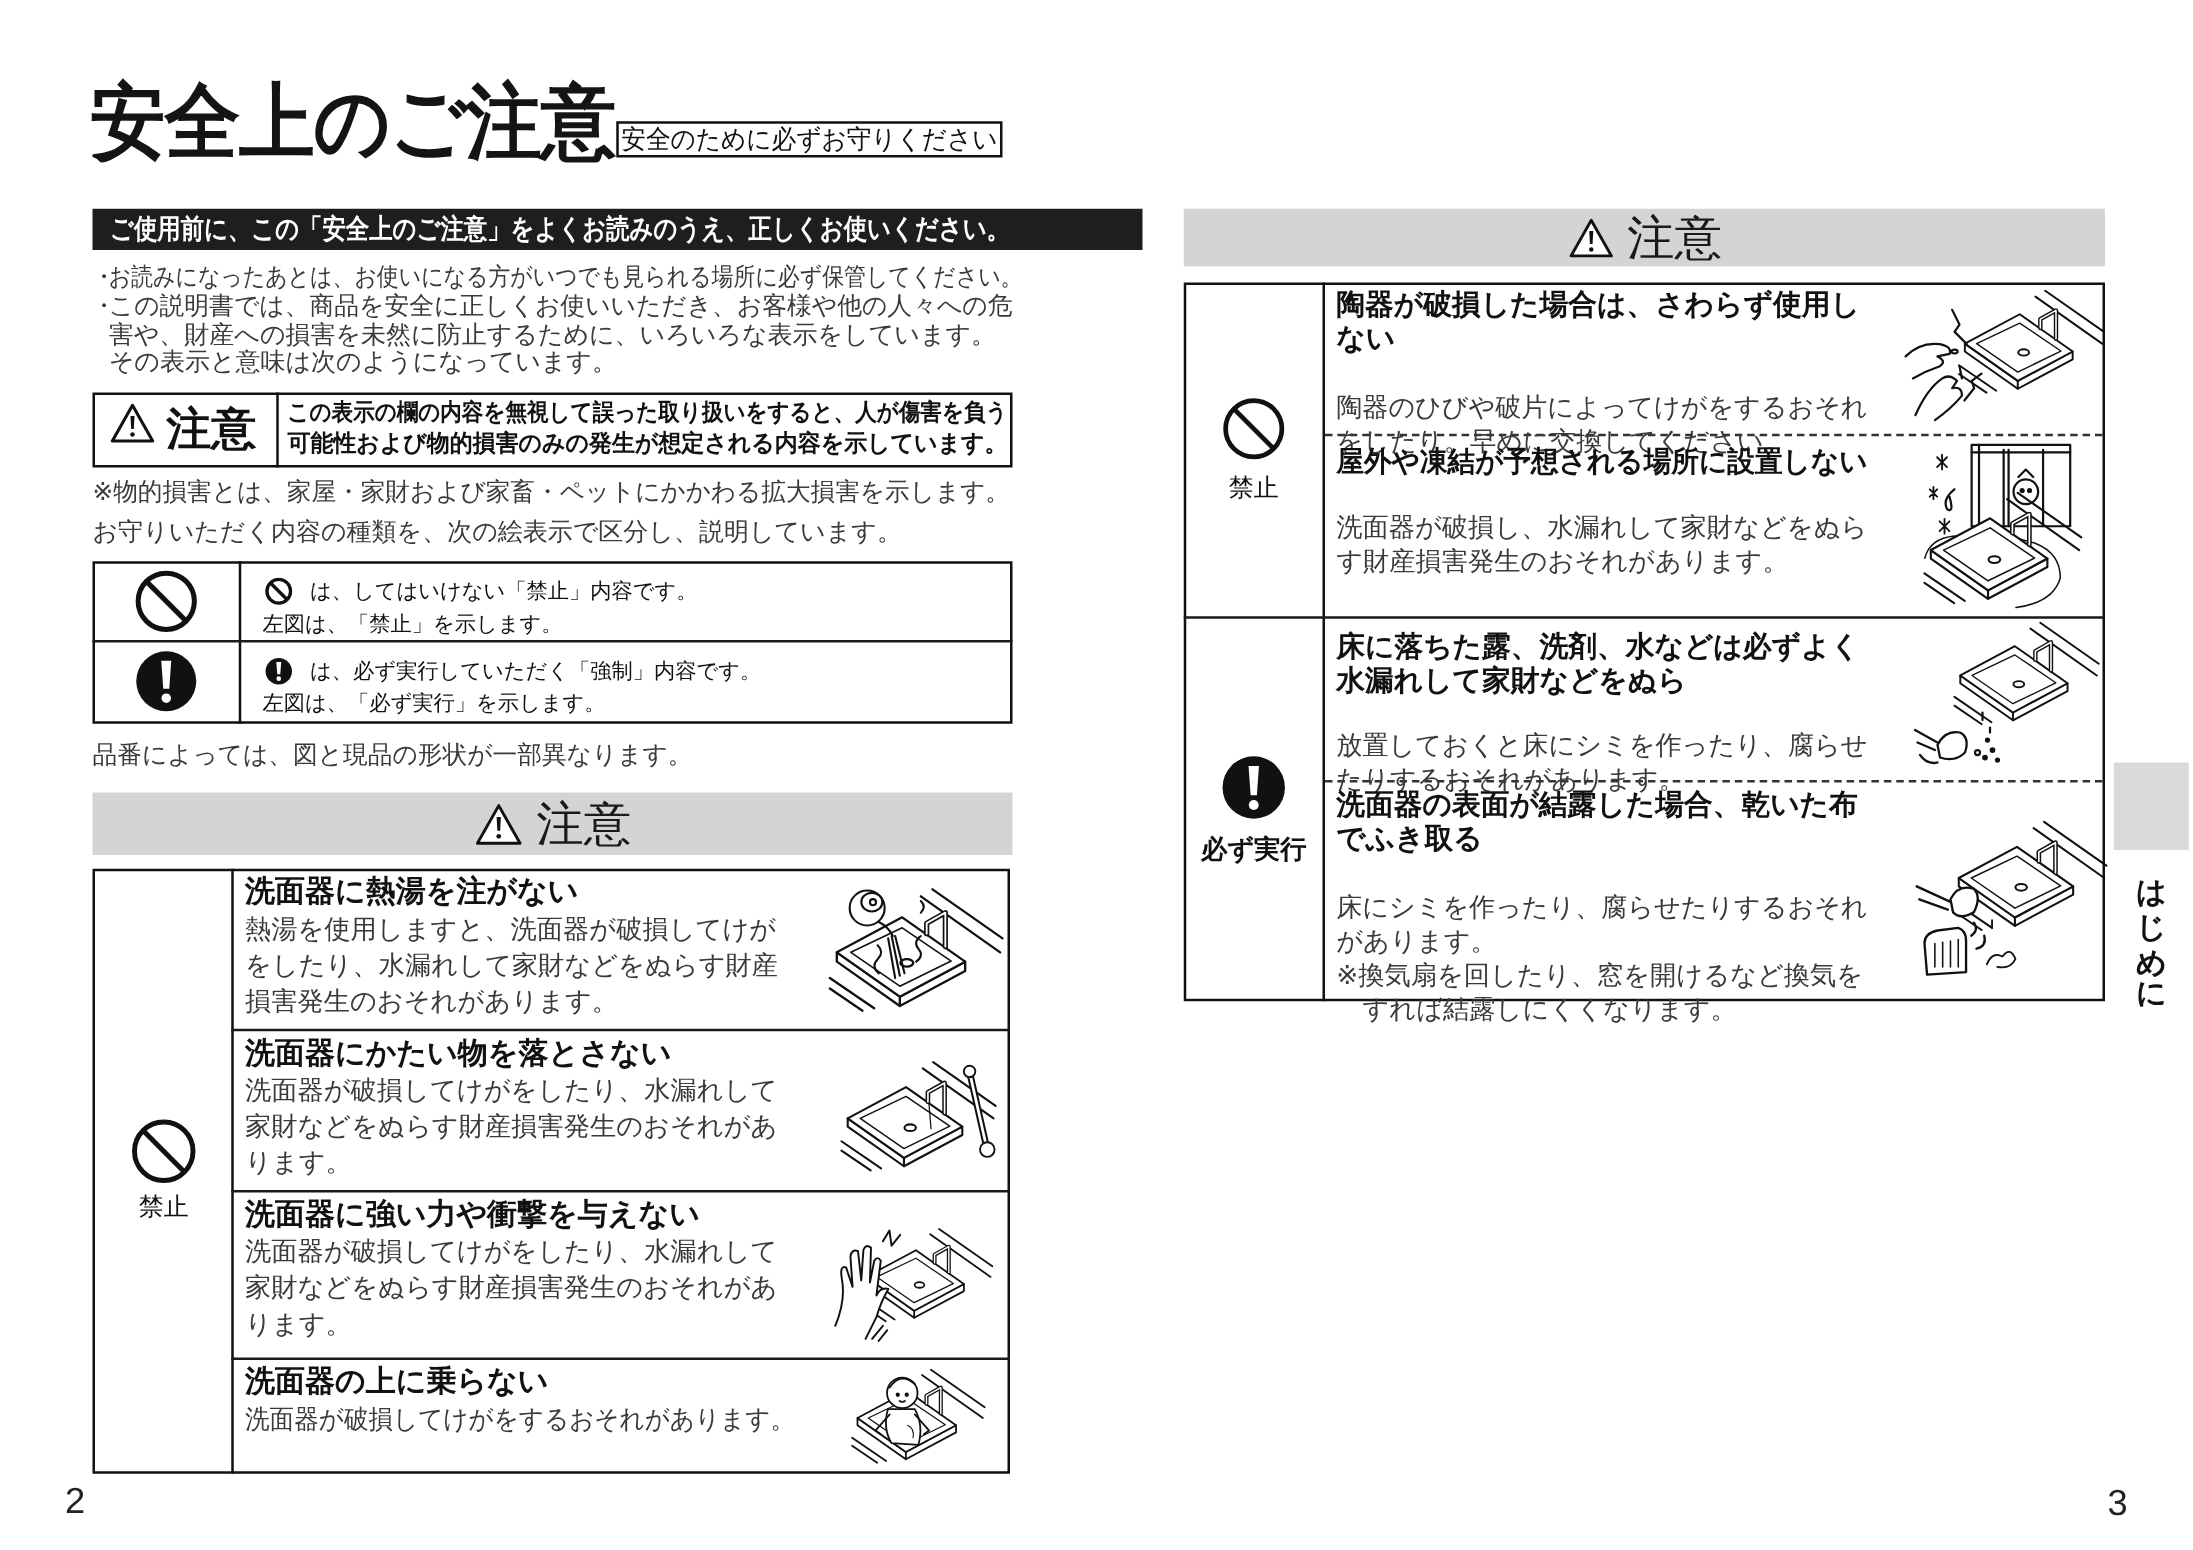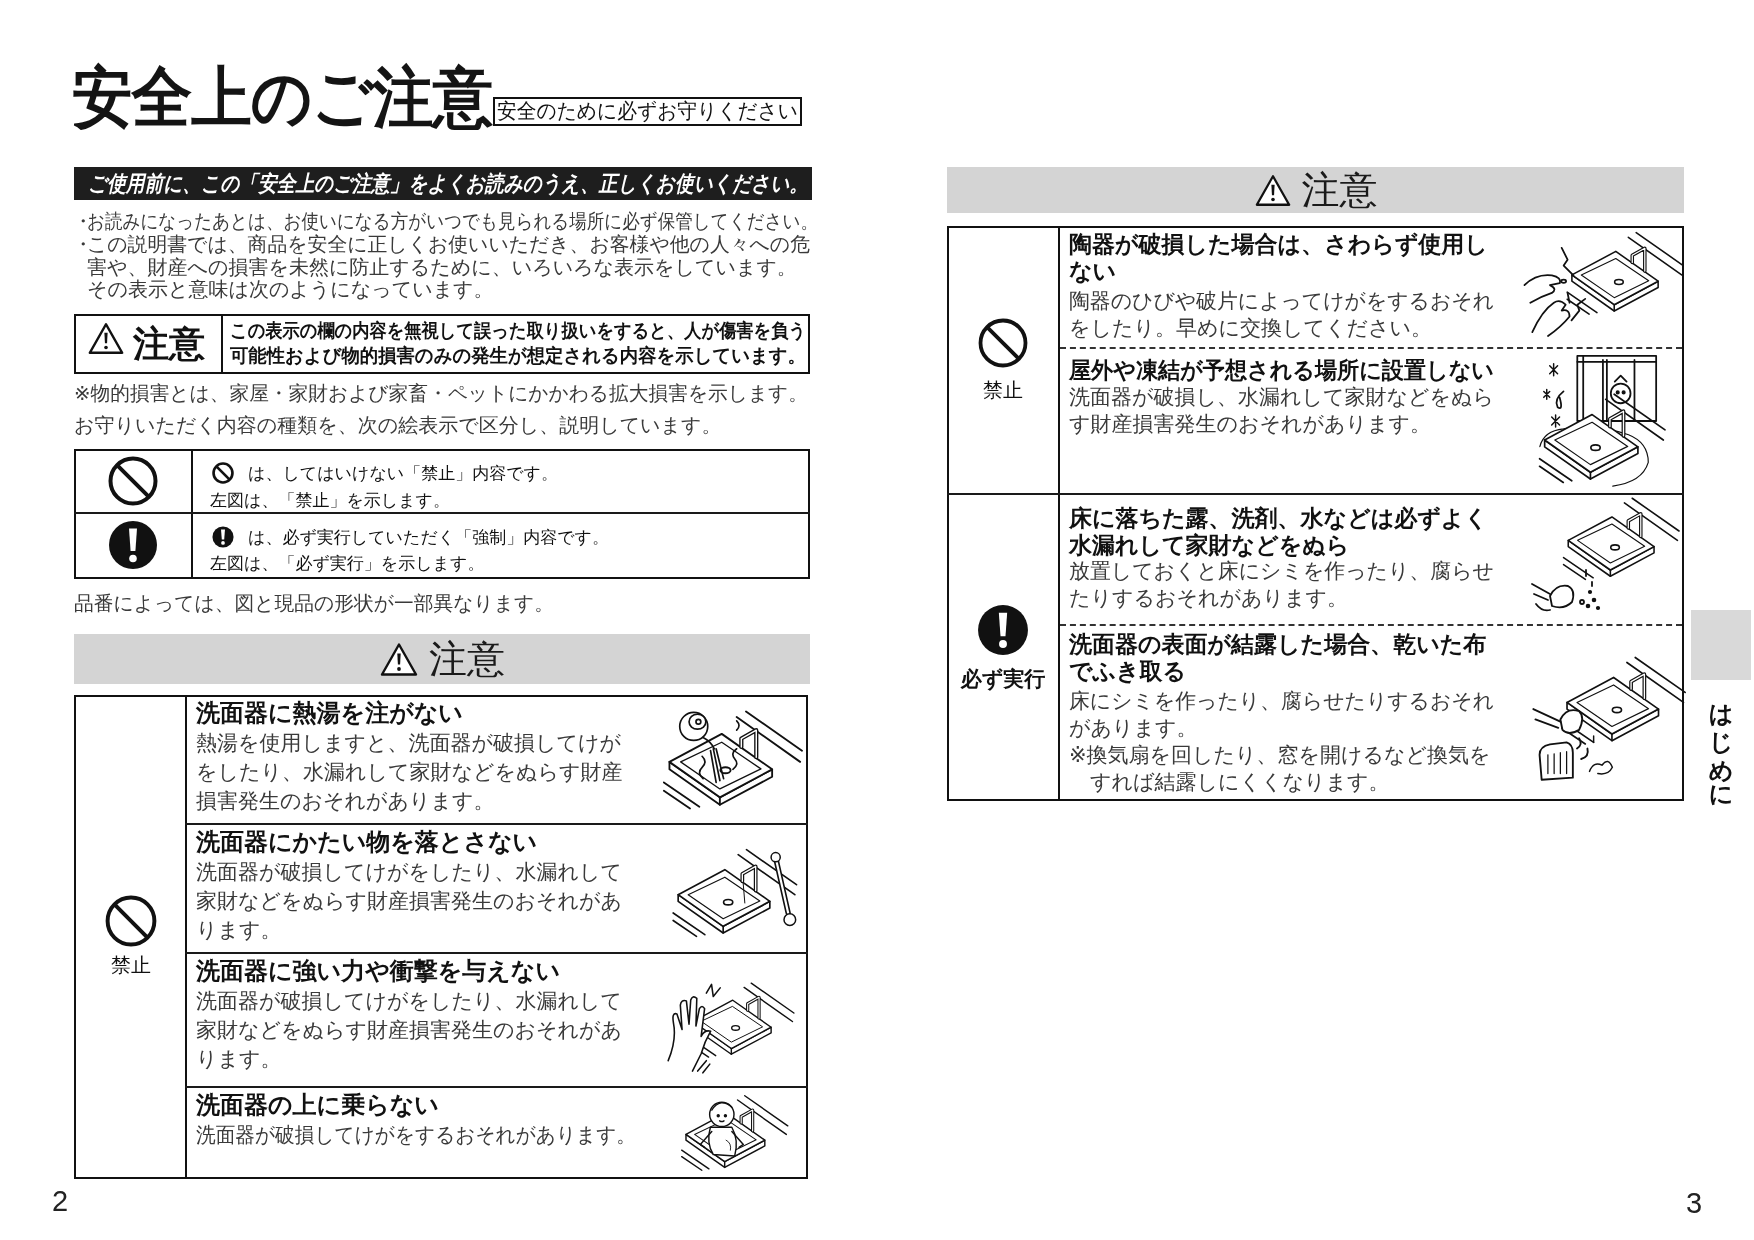--- a/index.html
+++ b/index.html
@@ -23,21 +23,21 @@
   .dline { border-top: 2px dashed #333; height: 0; }
   .legend-label { font-size: 36px; font-weight: 700; line-height: 56px; height: 56px; }
   .legend-text { font-size: 19px; font-weight: 700; line-height: 24px; height: 24px; color: #111; }
   .sym-text { font-size: 17px; font-weight: 500; line-height: 24px; height: 24px; color: #111; }
   .sec-hdr { position: absolute; background: #d4d4d4; display: flex; align-items: center; justify-content: center; gap: 10px; color: #1a1a1a; font-size: 38px; font-weight: 500; }
   .cat-label { font-size: 20px; line-height: 24px; height: 24px; color: #111; }
   .cat-label.strong { font-size: 21px; font-weight: 700; }
   .ttl-l { font-size: 24px; font-weight: 700; line-height: 32px; height: 32px; color: #111; }
   .bdy-l { font-size: 21px; line-height: 29px; height: 29px; color: #3a3a3a; }
   .ttl-r { font-size: 23px; font-weight: 700; line-height: 27px; height: 27px; color: #111; }
-  .bdy-r { font-size: 21px; line-height: 27px; height: 27px; color: #3a3a3a; }
+  .bdy-r { font-size: 21px; line-height: 27px; height: 27px; color: #3a3a3a; margin-top: 25px; }
   .page-num { font-family: "Liberation Sans", sans-serif; font-size: 29px; line-height: 30px; color: #222; }
   .tab-gray { background: #d9d9d9; }
   .tab-label { writing-mode: vertical-rl; font-size: 24px; font-weight: 700; line-height: 24px; color: #111; letter-spacing: 0; }
   svg.ill { position: absolute; overflow: visible; }
 </style>
 </head>
 <body>
 
 <svg width="0" height="0" style="position:absolute;left:0;top:0">
   <defs>
@@ -60,21 +60,21 @@
 <div class="fit title" style="left:72px;top:65px;width:420px;">
   <span style="transform: scaleX(0.9168);">安全上のご注意</span>
 </div>
 
 <div class="abs subtitle-box" style="left:493px;top:97px;width:309px;height:29px;">
   <div class="fit c" style="left:2px;top:0;width:301px;">
     <span style="transform: scaleX(0.9394);">安全のために必ずお守りください</span>
   </div>
 </div>
 
-<div class="abs banner" style="left:74px;top:167px;width:738px;height:33px;font-style:italic;">
+<div class="abs banner" style="left:74px;top:167px;width:840px;height:33px;">
   <div class="fit" style="left:14px;top:0;width:720px;">
     <span style="transform: scaleX(0.8497);">ご使用前に、この「安全上のご注意」をよくお読みのうえ、正しくお使いください。</span>
   </div>
 </div>
 
 <div class="abs bul" style="left:73px;top:210px;">・</div>
 <div class="fit bul" style="left:87px;top:210px;width:731px;"><span style="transform: scaleX(0.8764);">お読みになったあとは、お使いになる方がいつでも見られる場所に必ず保管してください。</span></div>
 <div class="abs bul" style="left:73px;top:233px;">・</div>
 <div class="fit bul" style="left:87px;top:233px;width:723px;"><span style="transform: scaleX(0.9919);">この説明書では、商品を安全に正しくお使いいただき、お客様や他の人々への危</span></div>
 <div class="fit bul" style="left:87px;top:256px;width:731px;"><span>害や、財産への損害を未然に防止するために、いろいろな表示をしています。</span></div>

